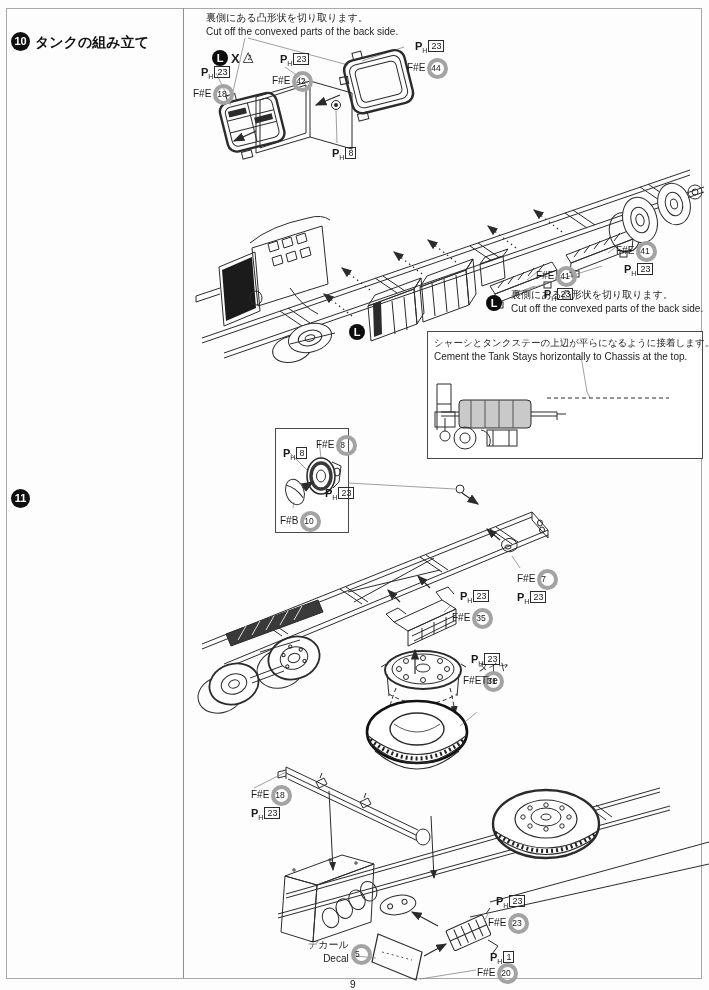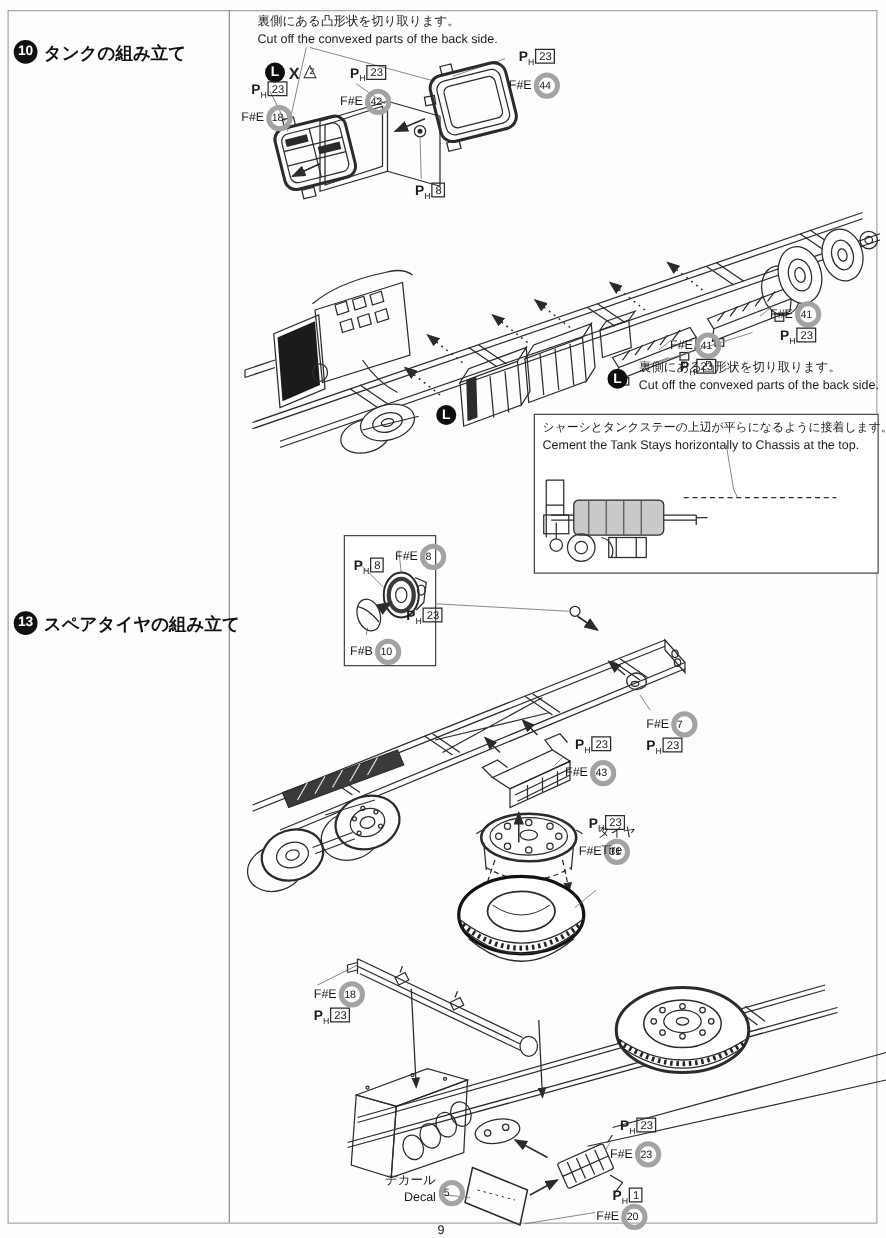--- a/index.html
+++ b/index.html
@@ -38,22 +38,21 @@
 <body>
 
 <div class="page">
 
   <div class="frame"></div>
   <div class="divider"></div>
 
 
   <div class="step-badge" style="left:11px;top:32px">10</div>
   <div class="step-title" style="left:35px;top:34px">タンクの組み立て</div>
-  <div class="step-badge" style="left:11px;top:489px">13</div>
-  <div class="step-title" style="left:35px;top:491px">スペアタイヤの組み立て</div>
+  <div class="step-badge" style="left:11px;top:489px">11</div>
 
   <div class="note" style="left:206px;top:11px">
     <div>裏側にある凸形状を切り取ります。</div>
     <div>Cut off the convexed parts of the back side.</div>
   </div>
 
   <div class="lx" style="left:212px;top:50px">
     <span class="circ">L</span>
     <span class="xx">X</span>
     <span class="tri">
@@ -364,21 +363,21 @@
       <path d="M287,240 L270,254" stroke="#777" stroke-width="0.7"></path>
     </g>
   </svg>
 
   <div class="co" style="left:517px;top:569px">
     <div><span>F#E</span><span class="ncirc">7</span></div>
     <div><span class="p">P</span><sub>H</sub><span class="nbox">23</span></div>
   </div>
   <div class="co" style="left:452px;top:589px">
     <div class="ind"><span class="p">P</span><sub>H</sub><span class="nbox">23</span></div>
-    <div><span>F#E</span><span class="ncirc">43</span></div>
+    <div><span>F#E</span><span class="ncirc">35</span></div>
   </div>
   <div class="co" style="left:463px;top:652px">
     <div class="ind"><span class="p">P</span><sub>H</sub><span class="nbox">23</span></div>
     <div><span>F#E</span><span class="ncirc">31</span></div>
   </div>
   <div class="co" style="left:478px;top:660px">
     <div>タイヤ</div>
     <div style="padding-left:3px">Tire</div>
   </div>
 

